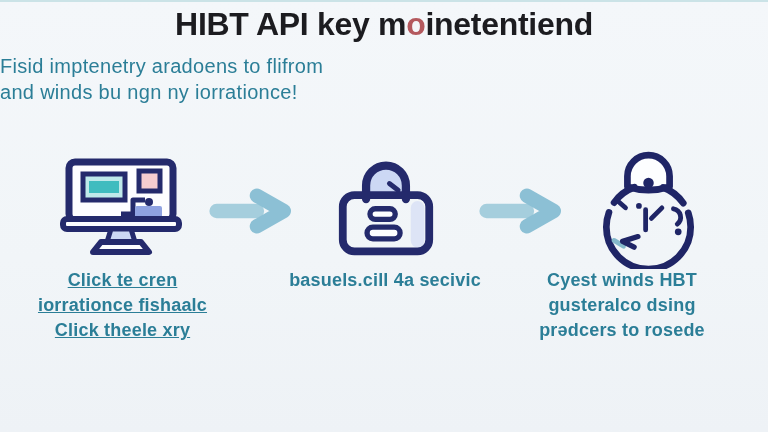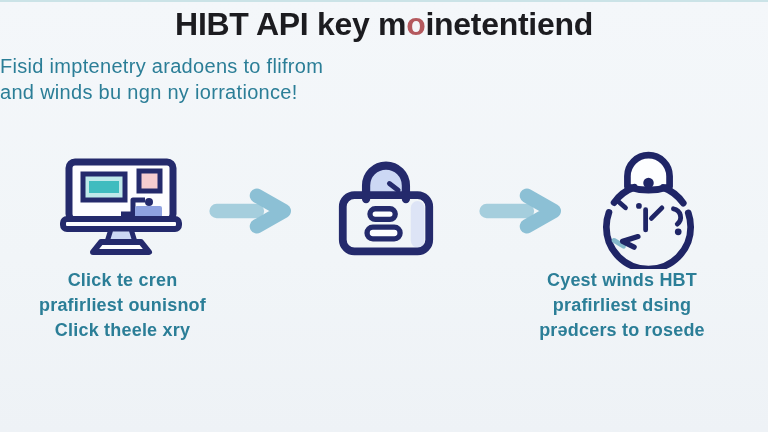--- a/index.html
+++ b/index.html
@@ -15,21 +15,21 @@
   }
   .title .accent{color:#b4595e;}
   .subtitle{
     position:absolute;top:53px;left:0;width:100%;text-align:left;
     font-size:20px;font-weight:500;color:#2b7e97;line-height:26px;letter-spacing:.3px;
   }
   .caption{
     position:absolute;text-align:center;font-size:18px;font-weight:600;
     color:#2b7e97;line-height:25px;letter-spacing:.2px;
   }
-  .cap1{left:15px;top:268px;width:215px;}
+  .cap1{left:15px;top:268px;width:215px;text-decoration:underline;}
   .cap2{left:268px;top:268px;width:234px;}
   .cap3{left:505px;top:268px;width:234px;}
   .icon{position:absolute;}
   .icon-monitor{left:60px;top:156px;}
   .arrow-1{left:207px;top:188px;}
   .icon-lock{left:335px;top:141px;}
   .arrow-2{left:477px;top:188px;}
   .icon-stopwatch{left:591px;top:139px;}
 </style>
 </head>
@@ -97,25 +97,26 @@
       <line x1="63" y1="81" x2="74" y2="70" stroke="#1f2566" stroke-width="5" stroke-linecap="round"></line>
       <path d="M86 71 a9 9 0 0 1 4 16" fill="none" stroke="#1f2566" stroke-width="5" stroke-linecap="round"></path>
       <circle cx="91" cy="95" r="3.5" fill="#1f2566"></circle>
       <line x1="24" y1="104" x2="34" y2="110" stroke="#85b9cb" stroke-width="5" stroke-linecap="round"></line>
       <path d="M49 100 L33 105 L45 111" fill="none" stroke="#1f2566" stroke-width="5.5" stroke-linecap="round" stroke-linejoin="round"></path>
     </svg>
   </div>
 
   <div class="caption cap1">
     <div>Click te cren</div>
-    <div>prafirliest ounisnof</div>
+    <div>iorrationce fishaalc</div>
     <div>Click theele xry</div>
   </div>
 
   <div class="caption cap2">
+    <div>basuels.cill 4a secivic</div>
   </div>
 
   <div class="caption cap3">
     <div>Cyest winds HBT</div>
-    <div>prafirliest dsing</div>
+    <div>gusteralco dsing</div>
     <div>prədcers to rosede</div>
   </div>
 </div>
 
 </body></html>

